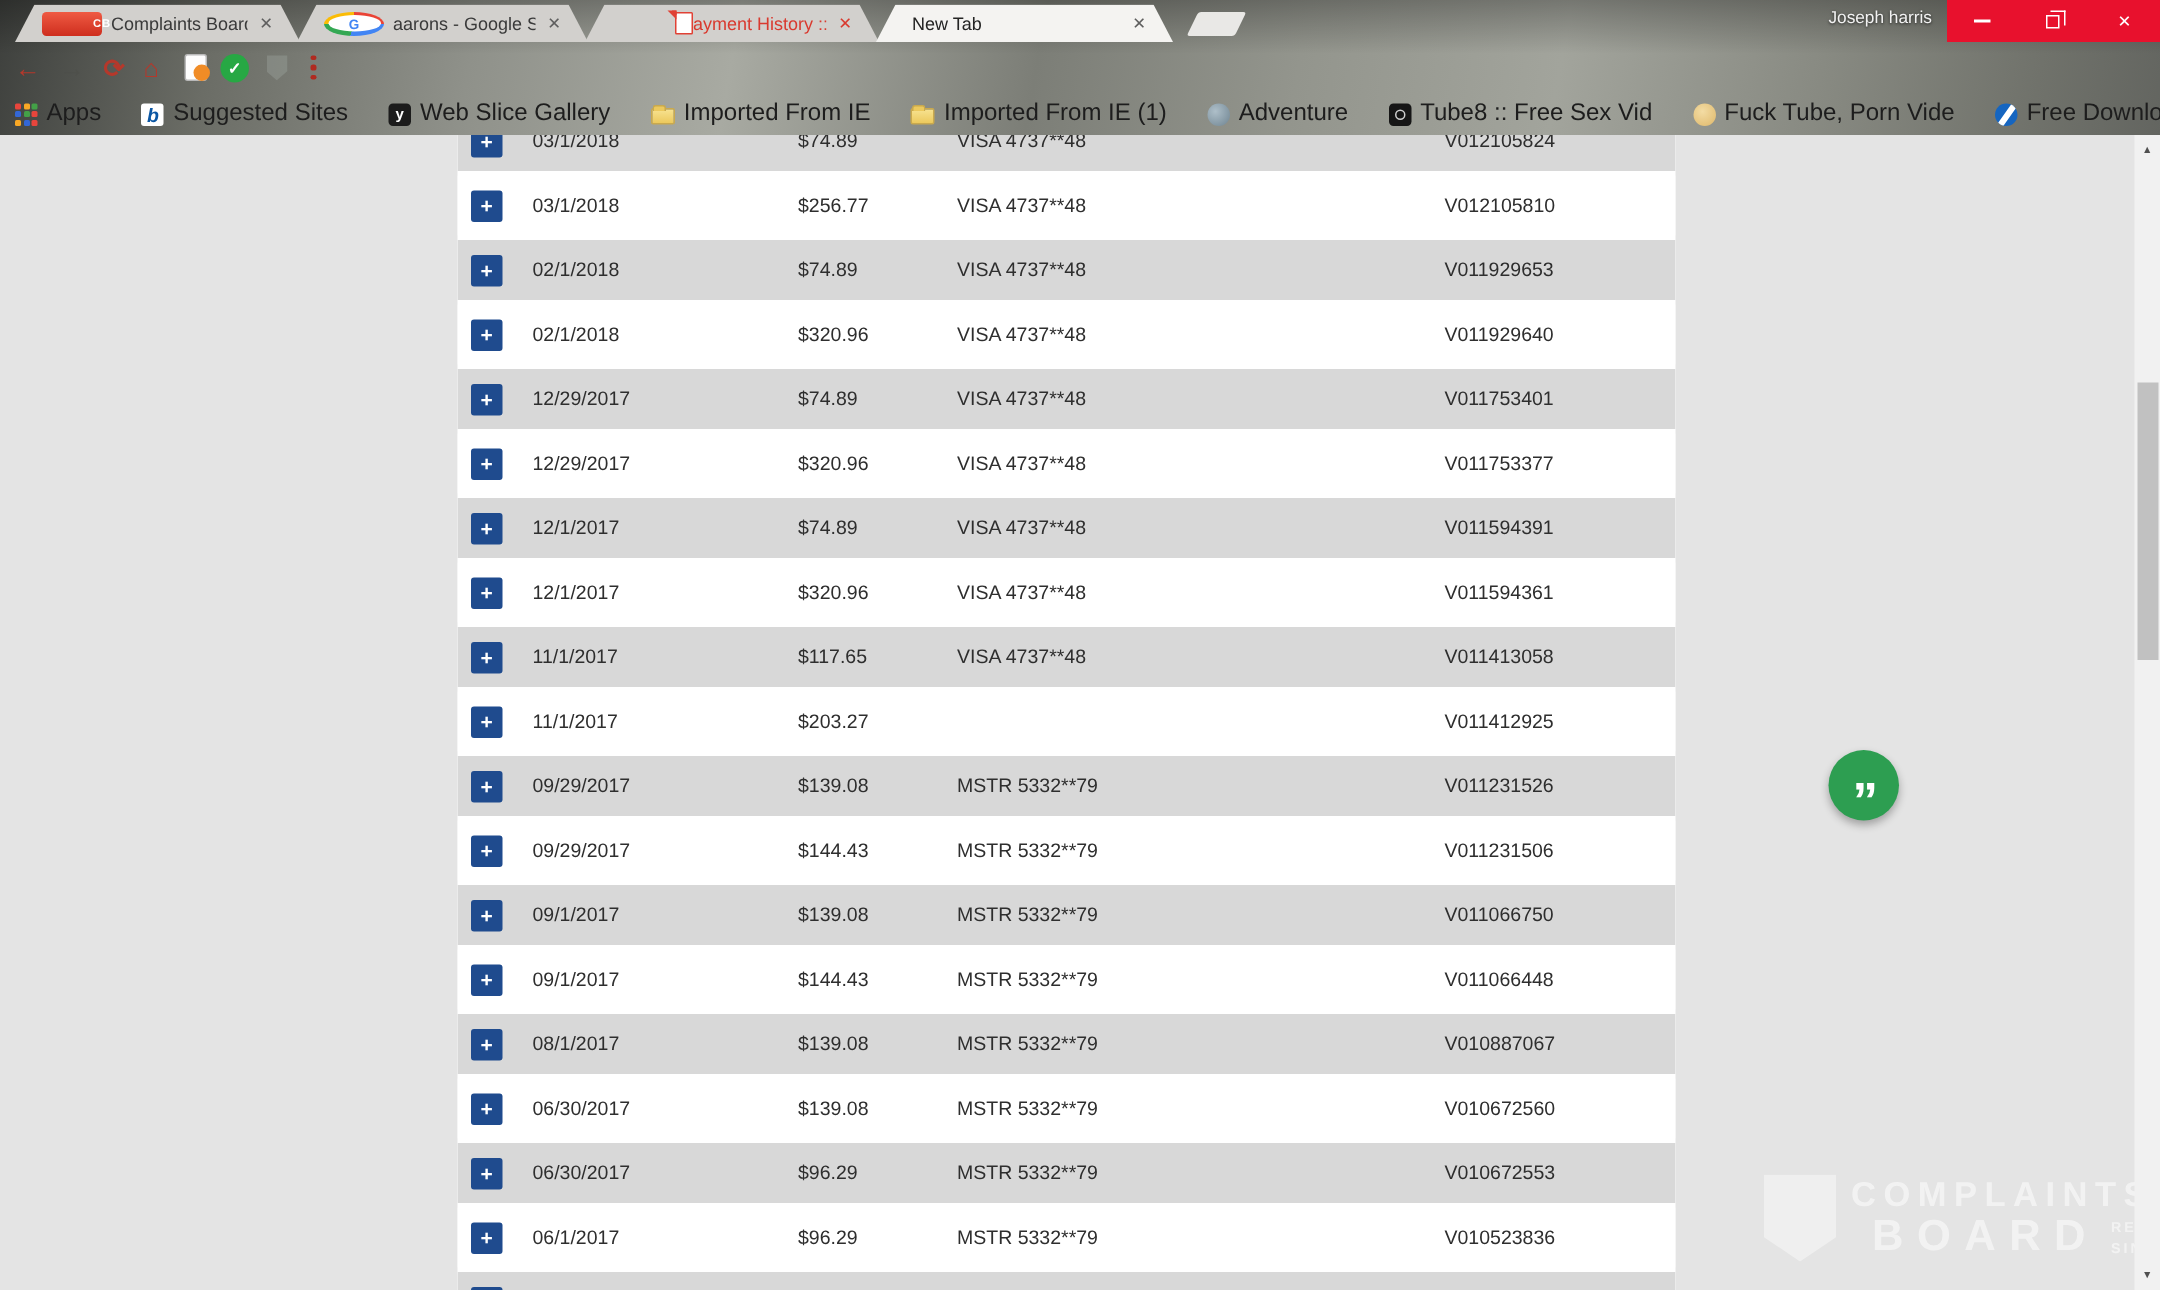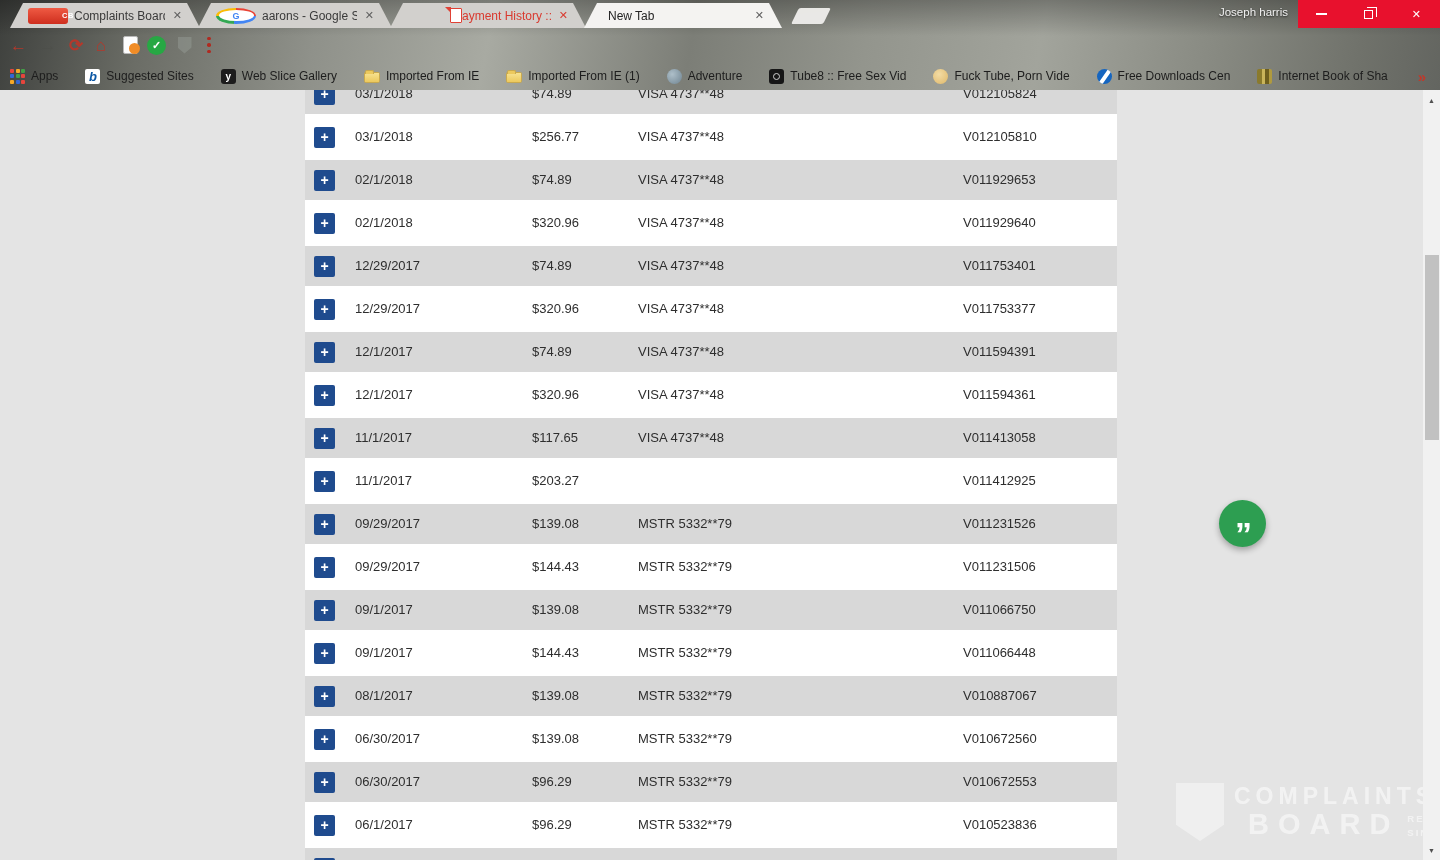--- a/index.html
+++ b/index.html
@@ -62,21 +62,21 @@
   .ext-note { width:15px; height:18px; background:#fdfdfd; border:1px solid #b9b9b9; border-radius:2px; }
   .ext-note::after { content:""; position:absolute; right:-3px; bottom:-1px; width:11px; height:11px; border-radius:50%; background:#f08c26; }
   .ext-check { border-radius:50%; background:#27a844; color:#fff; font-size:11px; font-weight:bold; display:flex; align-items:center; justify-content:center; }
   .ext-shield { width:14px; height:17px; background:#9aa09a; opacity:.45; clip-path:polygon(0 0,100% 0,100% 65%,50% 100%,0 65%); }
   .menu-dots { display:flex; flex-direction:column; gap:3px; padding:2px 4px; cursor:pointer; }
   .menu-dots i { width:3.5px; height:3.5px; border-radius:50%; background:#b02a20; }
 
   
   .bookmarks { position:absolute; top:62px; left:0; width:1440px; height:28px; display:flex; align-items:center; padding:0 14px 0 10px; }
   .bm { display:flex; align-items:center; margin-right:27px; cursor:pointer; flex:0 0 auto; }
-  .bm-label { font-size:12px; color:#1d1d1d; margin-left:6px; white-space:nowrap; }
+  .bm-label { font-size:16px; color:#1d1d1d; margin-left:6px; white-space:nowrap; }
   .bm-ic { width:15px; height:15px; position:relative; flex:0 0 auto; }
   .ic-apps-grid { display:grid; grid-template-columns:repeat(3,1fr); gap:1.5px; }
   .ic-apps-grid i { border-radius:1px; }
   .ic-bing { background:#fff; border-radius:2px; color:#0b57a4; font-weight:bold; font-style:italic; font-size:13px; display:flex; align-items:center; justify-content:center; }
   .ic-webslice { background:#1c1c1c; border-radius:3px; color:#fff; font-size:10px; font-weight:bold; display:flex; align-items:center; justify-content:center; }
   .ic-folder { width:16px; height:11px; margin-top:3px; background:linear-gradient(#f7e290,#ecc95d); border:1px solid #c9a94e; border-radius:1.5px; }
   .ic-folder::before { content:""; position:absolute; top:-3px; left:0; width:7px; height:3px; background:#ecc95d; border:1px solid #c9a94e; border-bottom:none; border-radius:2px 2px 0 0; }
   .ic-adventure { border-radius:50%; background:radial-gradient(circle at 35% 35%, #aebfc9, #6f8491); }
   .ic-tube8 { background:#161616; border-radius:3px; }
   .ic-tube8::after { content:""; position:absolute; inset:4px; border:1.5px solid #cfcfcf; border-radius:50%; }

